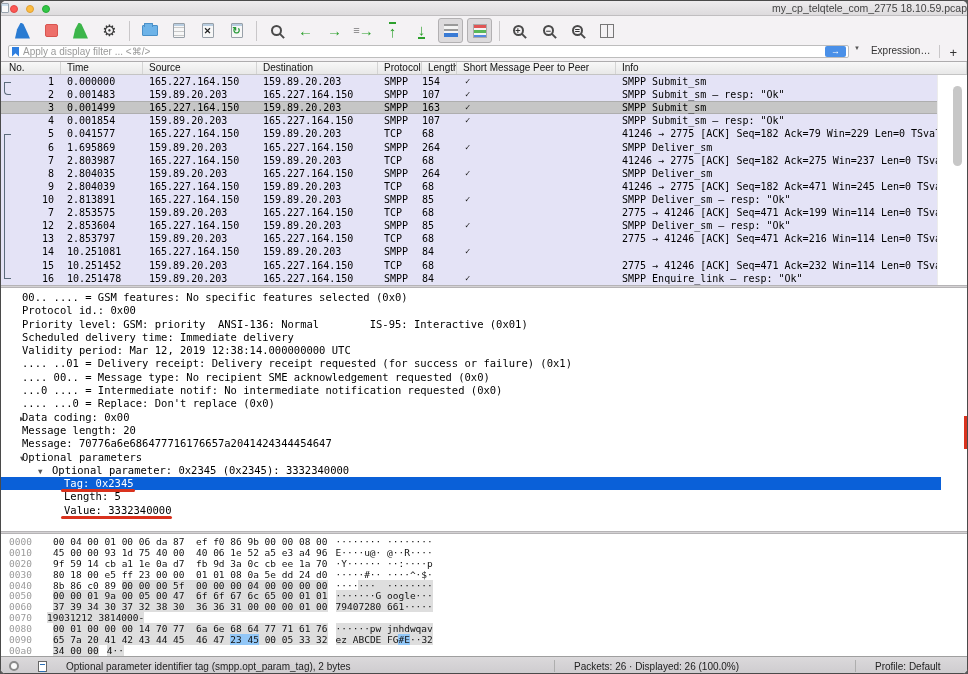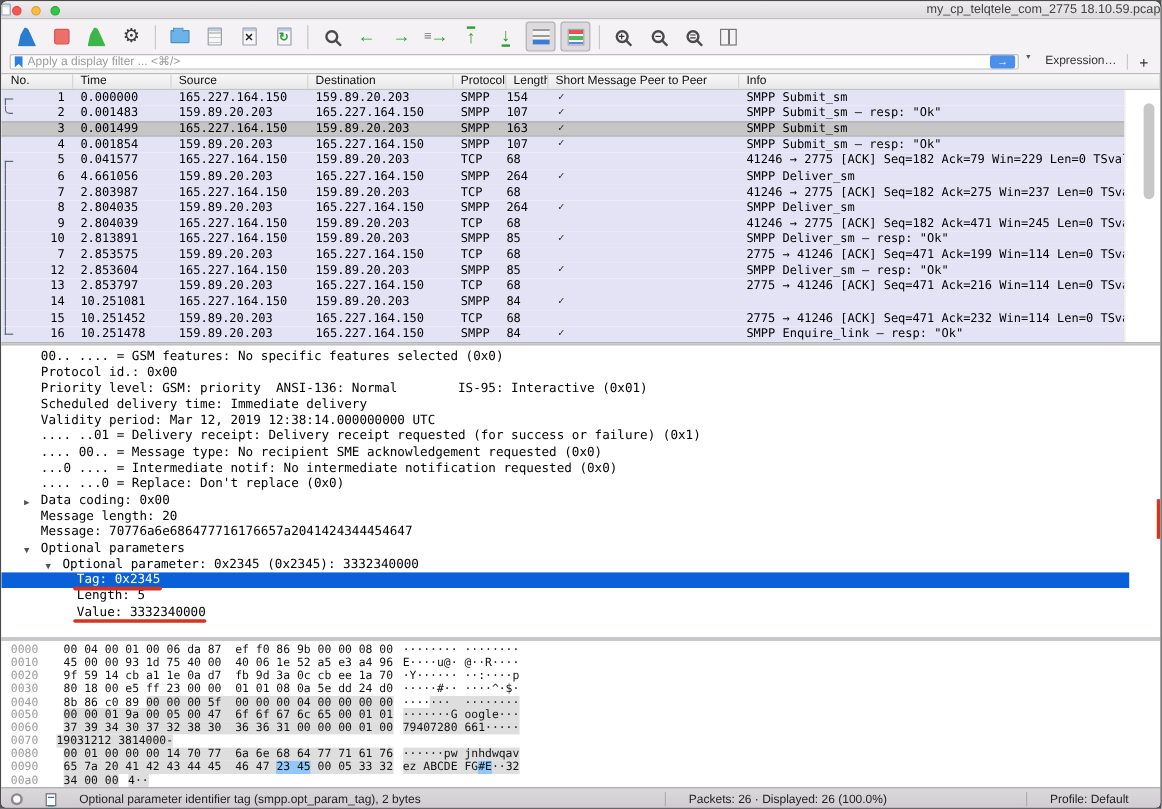--- a/index.html
+++ b/index.html
@@ -92,21 +92,21 @@
   .mk.line-bottom{top:0;height:55%;border-left:1px solid #5b6b7b;border-bottom:1px solid #5b6b7b}
   .vscroll{position:absolute;top:0;right:0;width:30px;height:100%;background:#fff;border-left:1px solid #ececec}
   .vthumb{position:absolute;right:5px;top:11px;width:9px;height:80px;background:#c7c7c7;border-radius:5px}
 
   .splitter{flex:0 0 3px;background:#d4d2d4;border-top:1px solid #b6b4b6;border-bottom:1px solid #b6b4b6}
 
   
   .detail{flex:0 0 243px;background:#fff;font-family:"DejaVu Sans Mono",monospace;font-size:10.5px;
           padding-top:3px;position:relative;overflow:hidden}
   .dline{height:13.3px;line-height:13.4px;white-space:pre;position:relative;color:#000}
-  .dline.ind1{padding-left:33px} .dline.ind2{padding-left:51px} .dline.ind3{padding-left:63px}
+  .dline.ind1{padding-left:21px} .dline.ind2{padding-left:51px} .dline.ind3{padding-left:63px}
   .dline .tog{position:absolute;font-size:7.5px;color:#555;top:1px}
   .dline.ind1 .tog{left:19px} .dline.ind2 .tog{left:37px}
   .dline.dsel{background:#0a60d8;color:#fff;width:940px}
   .redline{position:absolute;left:60px;bottom:-2px;height:3px;background:#d9321e;border-radius:2px;z-index:3}
   .edge-mark{position:absolute;right:0;top:128px;width:3px;height:33px;background:#d9321e}
 
   
   .hex{flex:0 0 122px;background:#fff;font-family:"DejaVu Sans Mono",monospace;font-size:9.5px;
        padding-top:2px;overflow:hidden}
   .hrow{height:10.9px;line-height:11px;white-space:pre;display:flex;color:#111}
@@ -281,21 +281,21 @@
         <span class="pcell c2">165.227.164.150</span>
         <span class="pcell c3">159.89.20.203</span>
         <span class="pcell c4">TCP</span>
         <span class="pcell c5">68</span>
         <span class="pcell c6"></span>
         <span class="pcell c7">41246 → 2775 [ACK] Seq=182 Ack=79 Win=229 Len=0 TSval=1591</span>
         <span class="mk line-top"></span>
       </div>
       <div class="prow">
         <span class="pcell c0">6</span>
-        <span class="pcell c1">4.661056</span>
+        <span class="pcell c1">1.695869</span>
         <span class="pcell c2">159.89.20.203</span>
         <span class="pcell c3">165.227.164.150</span>
         <span class="pcell c4">SMPP</span>
         <span class="pcell c5">264</span>
         <span class="pcell c6">✓</span>
         <span class="pcell c7">SMPP Deliver_sm</span>
         <span class="mk line"></span>
       </div>
       <div class="prow">
         <span class="pcell c0">7</span>

